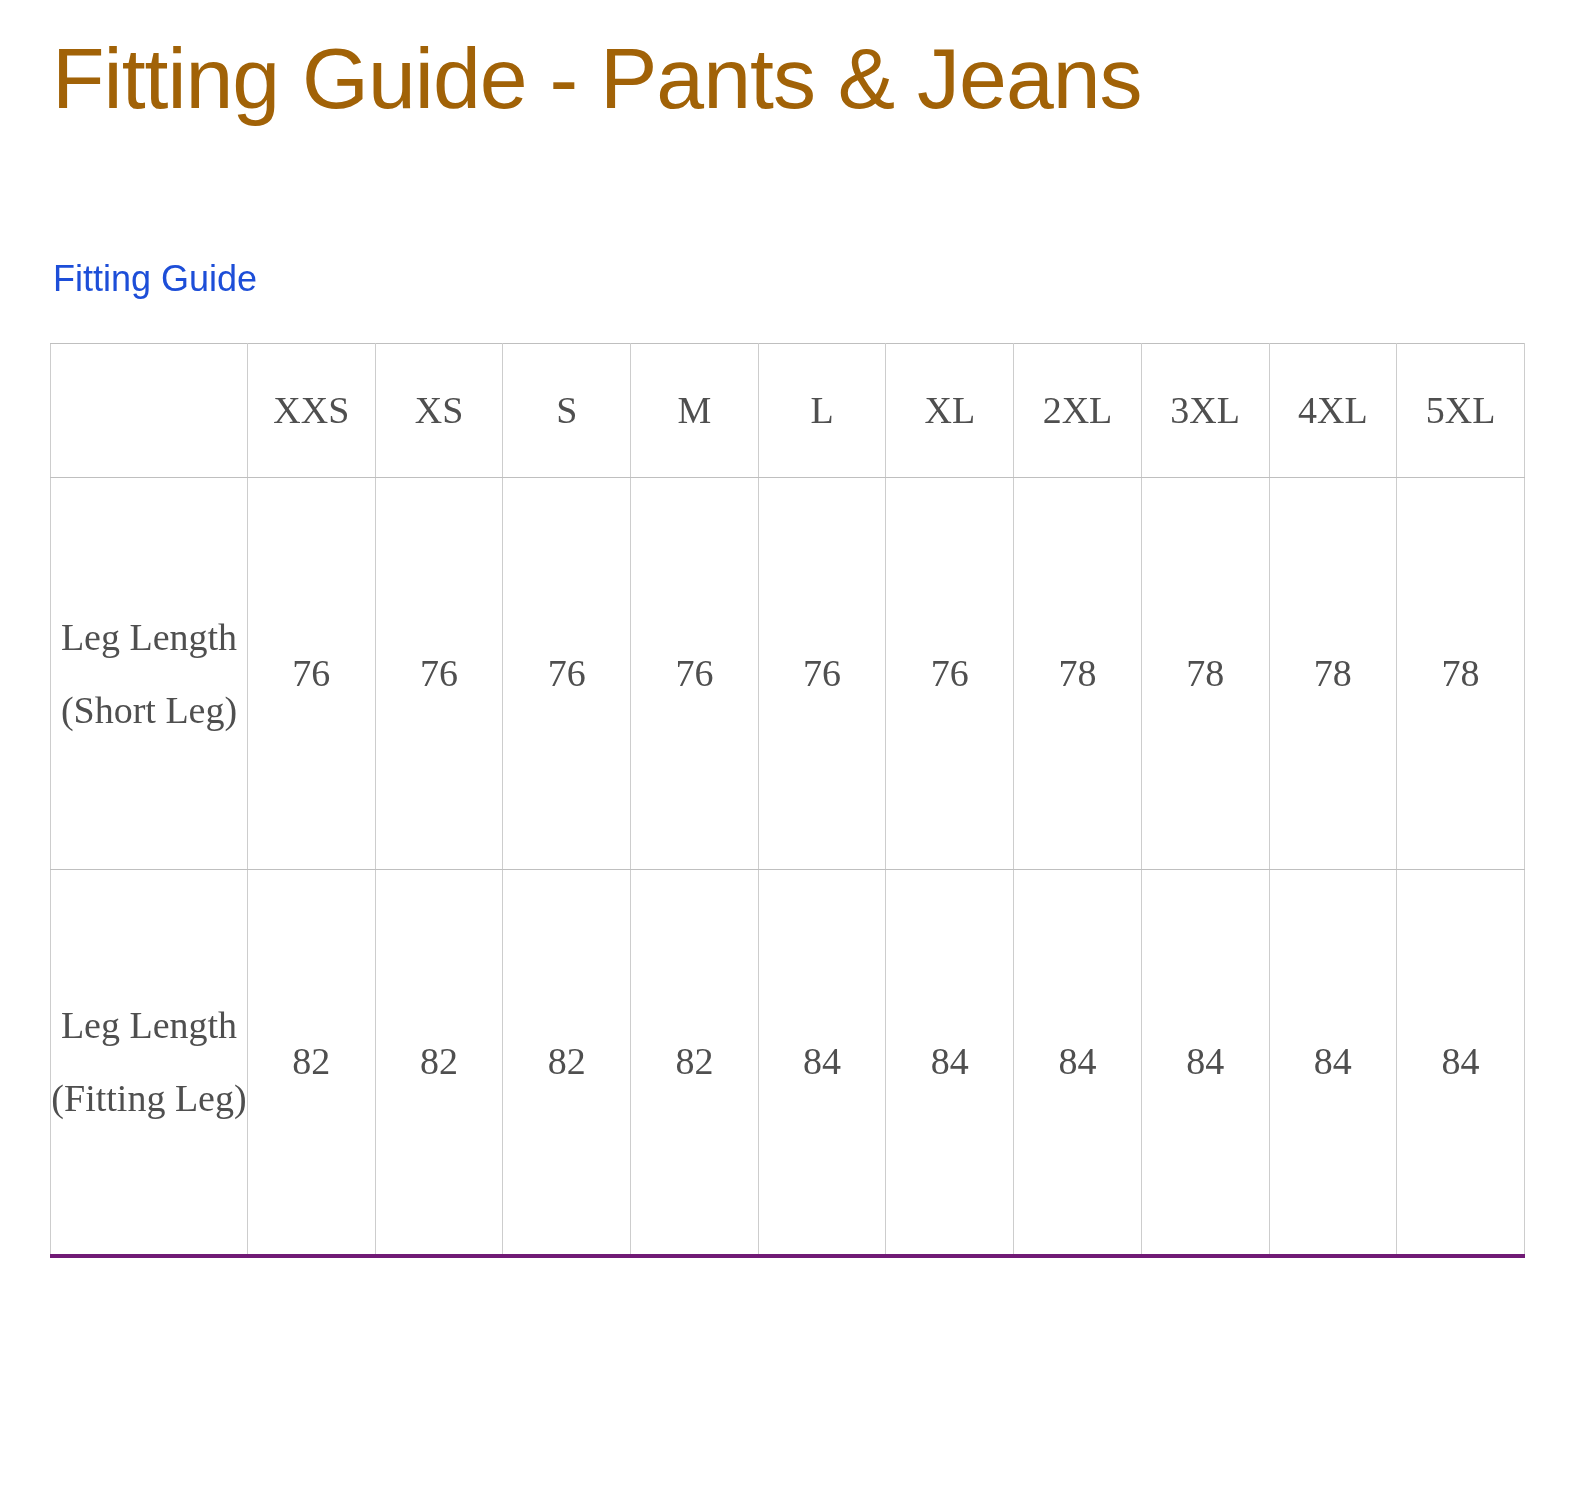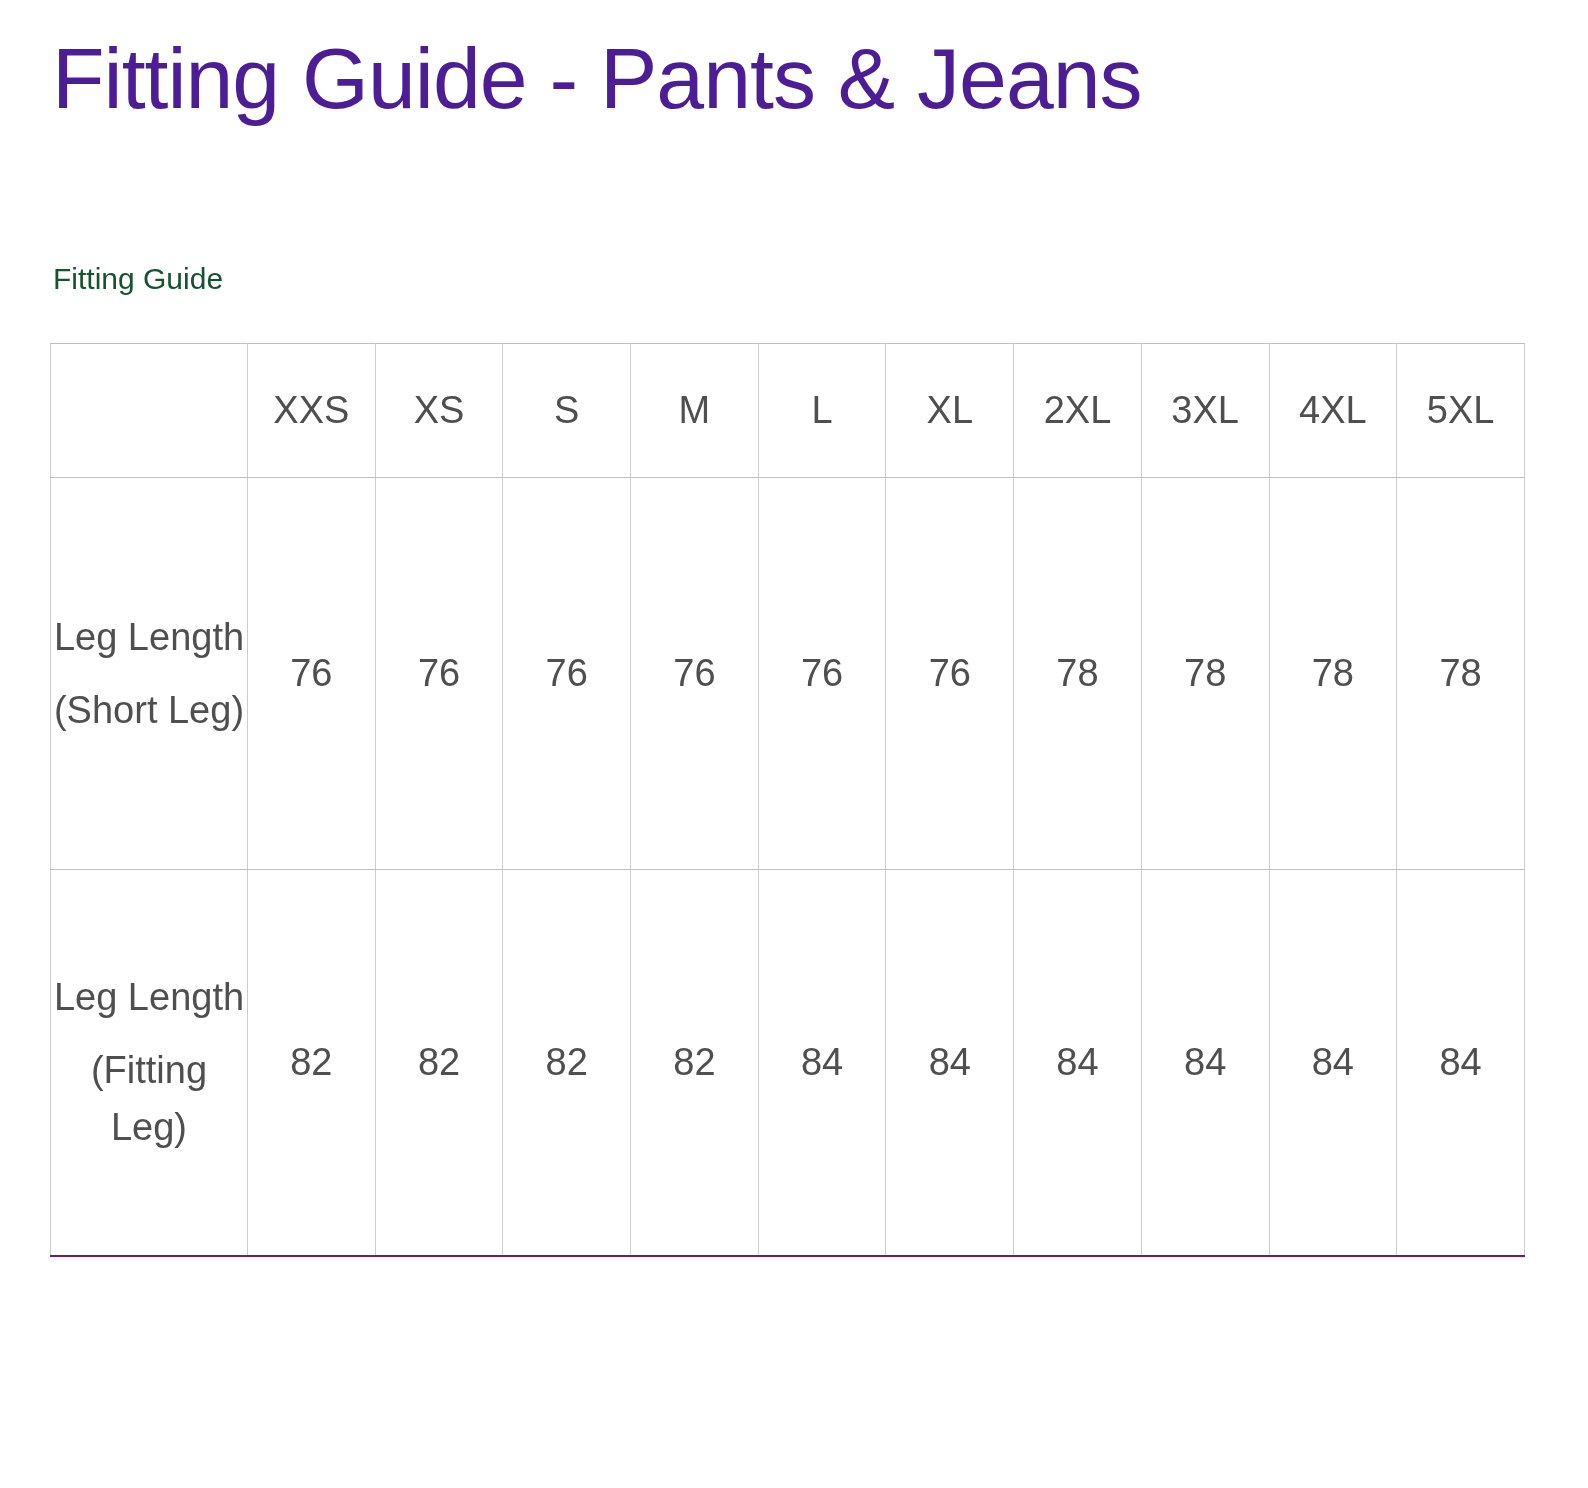--- a/index.html
+++ b/index.html
@@ -18,29 +18,29 @@
     padding: 26px 0 0 50px;
     width: 1588px;
   }
   h1.page-title {
     margin: 0;
     padding: 0 0 0 2px;
     font-size: 86px;
     line-height: 104px;
     font-weight: 400;
     letter-spacing: -1px;
-    color: #4c1d95;
+    color: #a16207;
     white-space: nowrap;
   }
   h2.section-heading {
     margin: 122px 0 0 3px;
-    font-size: 30px;
+    font-size: 36px;
     line-height: 53px;
     font-weight: 400;
-    color: #14532d;
+    color: #1d4ed8;
   }
   table.fit-table {
     margin-top: 38px;
     border-collapse: collapse;
     table-layout: fixed;
     width: 1475px;
     color: #4f4f4f;
     font-size: 38px;
   }
   table.fit-table th,
@@ -48,21 +48,21 @@
     border-top: 1px solid #bfbfbf;
     border-bottom: 1px solid #bfbfbf;
     border-left: 1px solid #cdcdcd;
     border-right: 1px solid #cdcdcd;
     font-weight: 400;
     vertical-align: middle;
     text-align: center;
     line-height: 57px;
     padding: 0;
   }
-  table.fit-table { border-bottom: 2px solid #701a75; }
+  table.fit-table { border-bottom: 4px solid #701a75; font-family: Liberation Serif, serif; }
   col.label-col { width: 197px; }
   tr.header-row { height: 134px; }
   tr.row-waist { height: 182px; }
   tr.row-short { height: 392px; }
   tr.row-regular { height: 386px; }
   td.row-label {
     text-align: left;
     padding-left: 31px;
     padding-right: 4px;
   }

